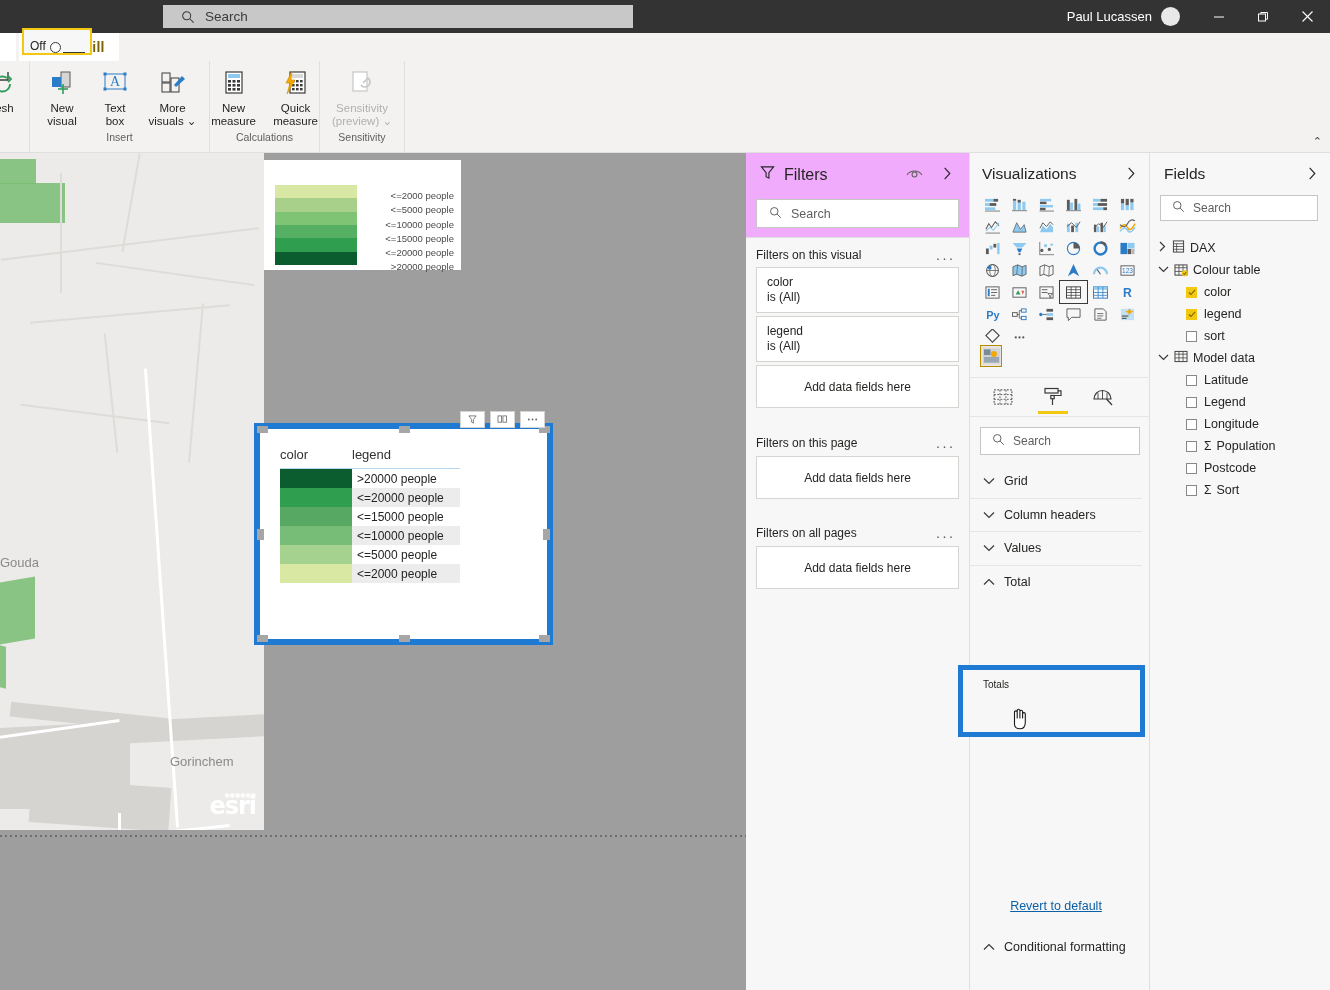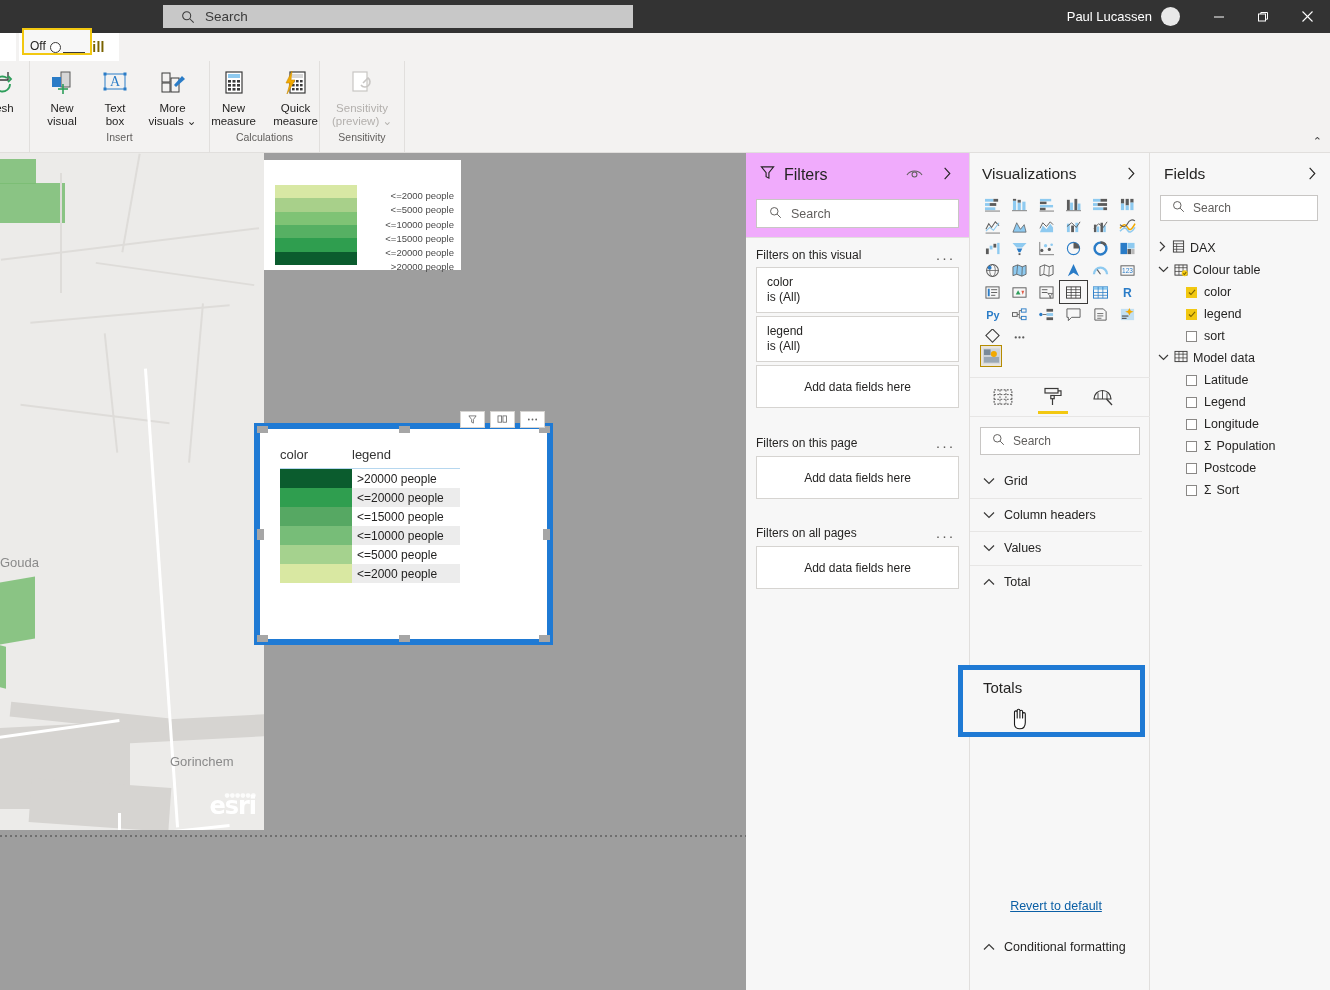--- a/index.html
+++ b/index.html
@@ -180,21 +180,21 @@
   .fmtrow{
     height:33.5px; display:flex; align-items:center; gap:9px; padding-left:13px;
     border-bottom:1px solid #e7e6e5; font-size:12.5px; color:#252423;
   }
 
   
   #totals-box{
     position:absolute; left:958px; top:665px; width:187px; height:72px;
     border:5px solid #1f7ad4; background:#f7f7f7;
   }
-  #totals-label{ position:absolute; left:20px; top:9px; font-size:15px; color:#252423; }
+  #totals-label{ position:absolute; left:20px; top:9px; font-size:10px; color:#252423; }
   #totals-toggle{
     position:absolute; left:22px; top:28px; width:70px; height:27px;
     border:2px solid #f2c811; background:#f7f7f7; display:flex; align-items:flex-end;
     padding-left:6px; gap:4px;
   }
   #totals-toggle .tl{ font-size:12px; color:#252423; }
   .swline{ width:22px; height:1.5px; background:#3b3a39; }
   .swknob{ width:11px; height:11px; border-radius:50%; border:1.5px solid #3b3a39; background:#ffffff; }
   #cursor-hand{ position:absolute; left:1009px; top:706px; }
 

